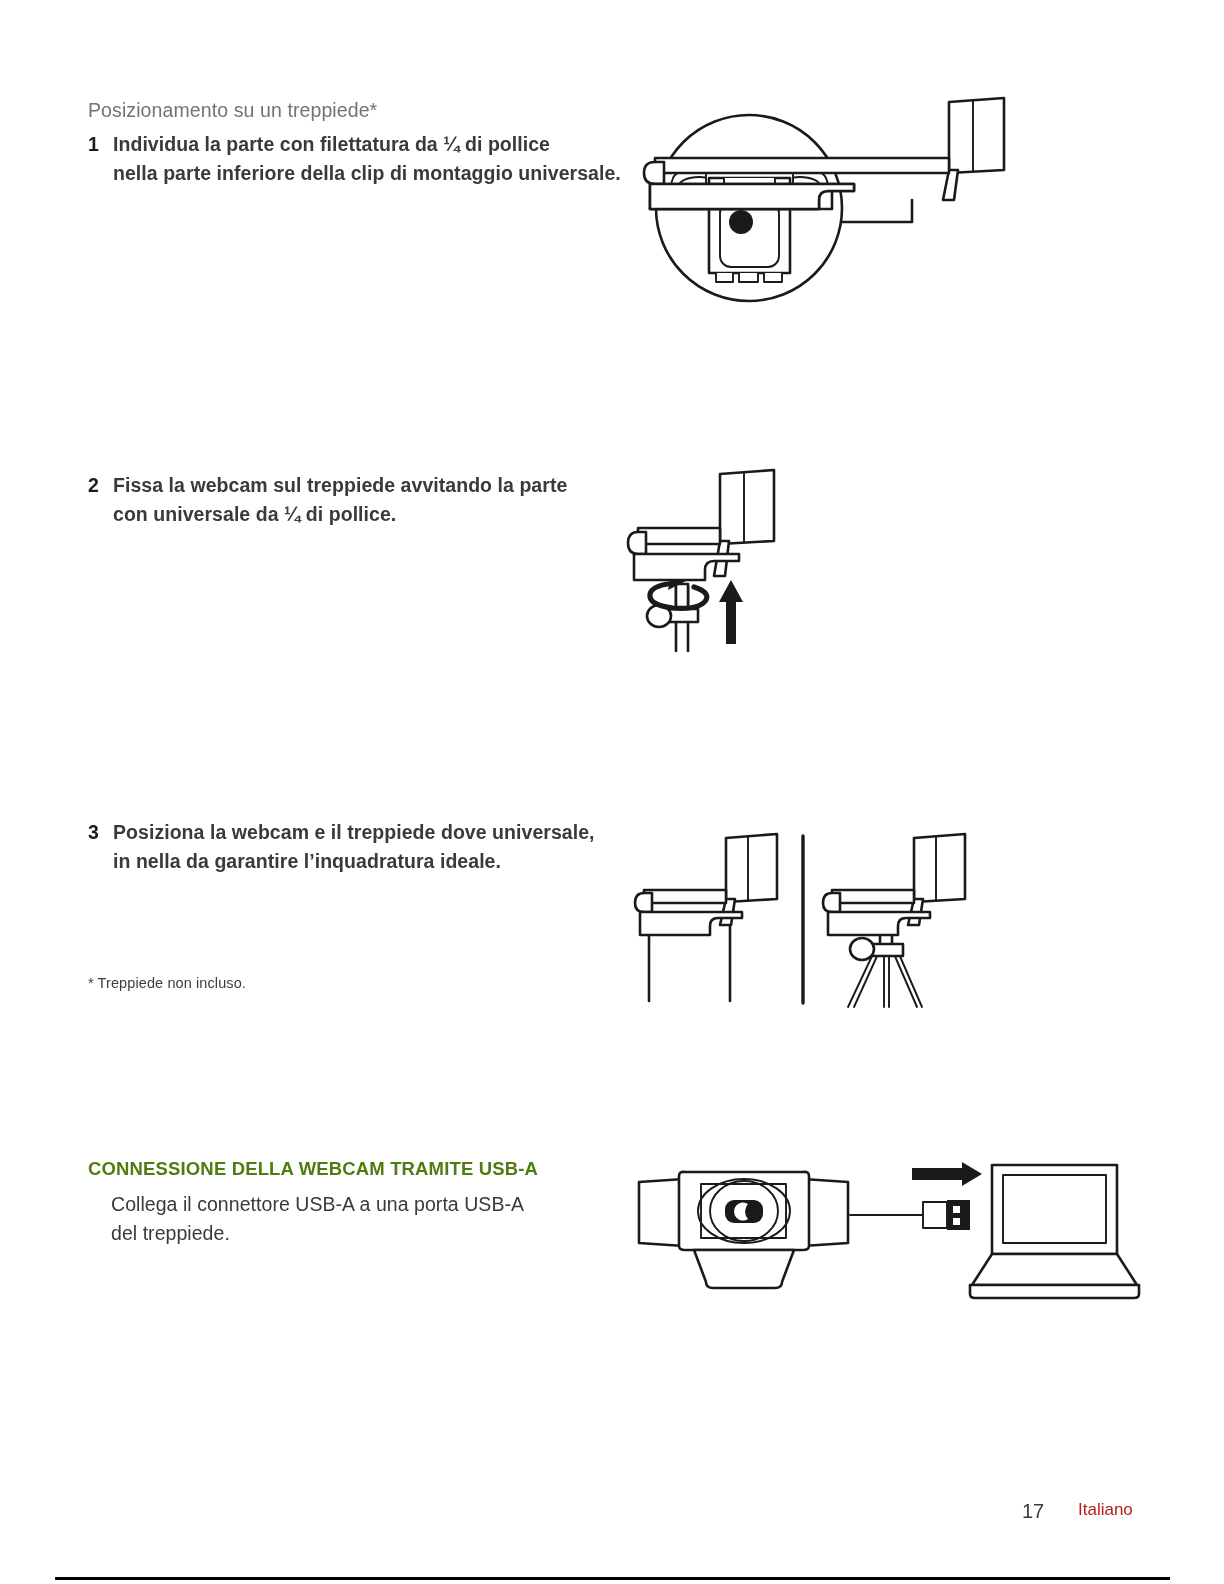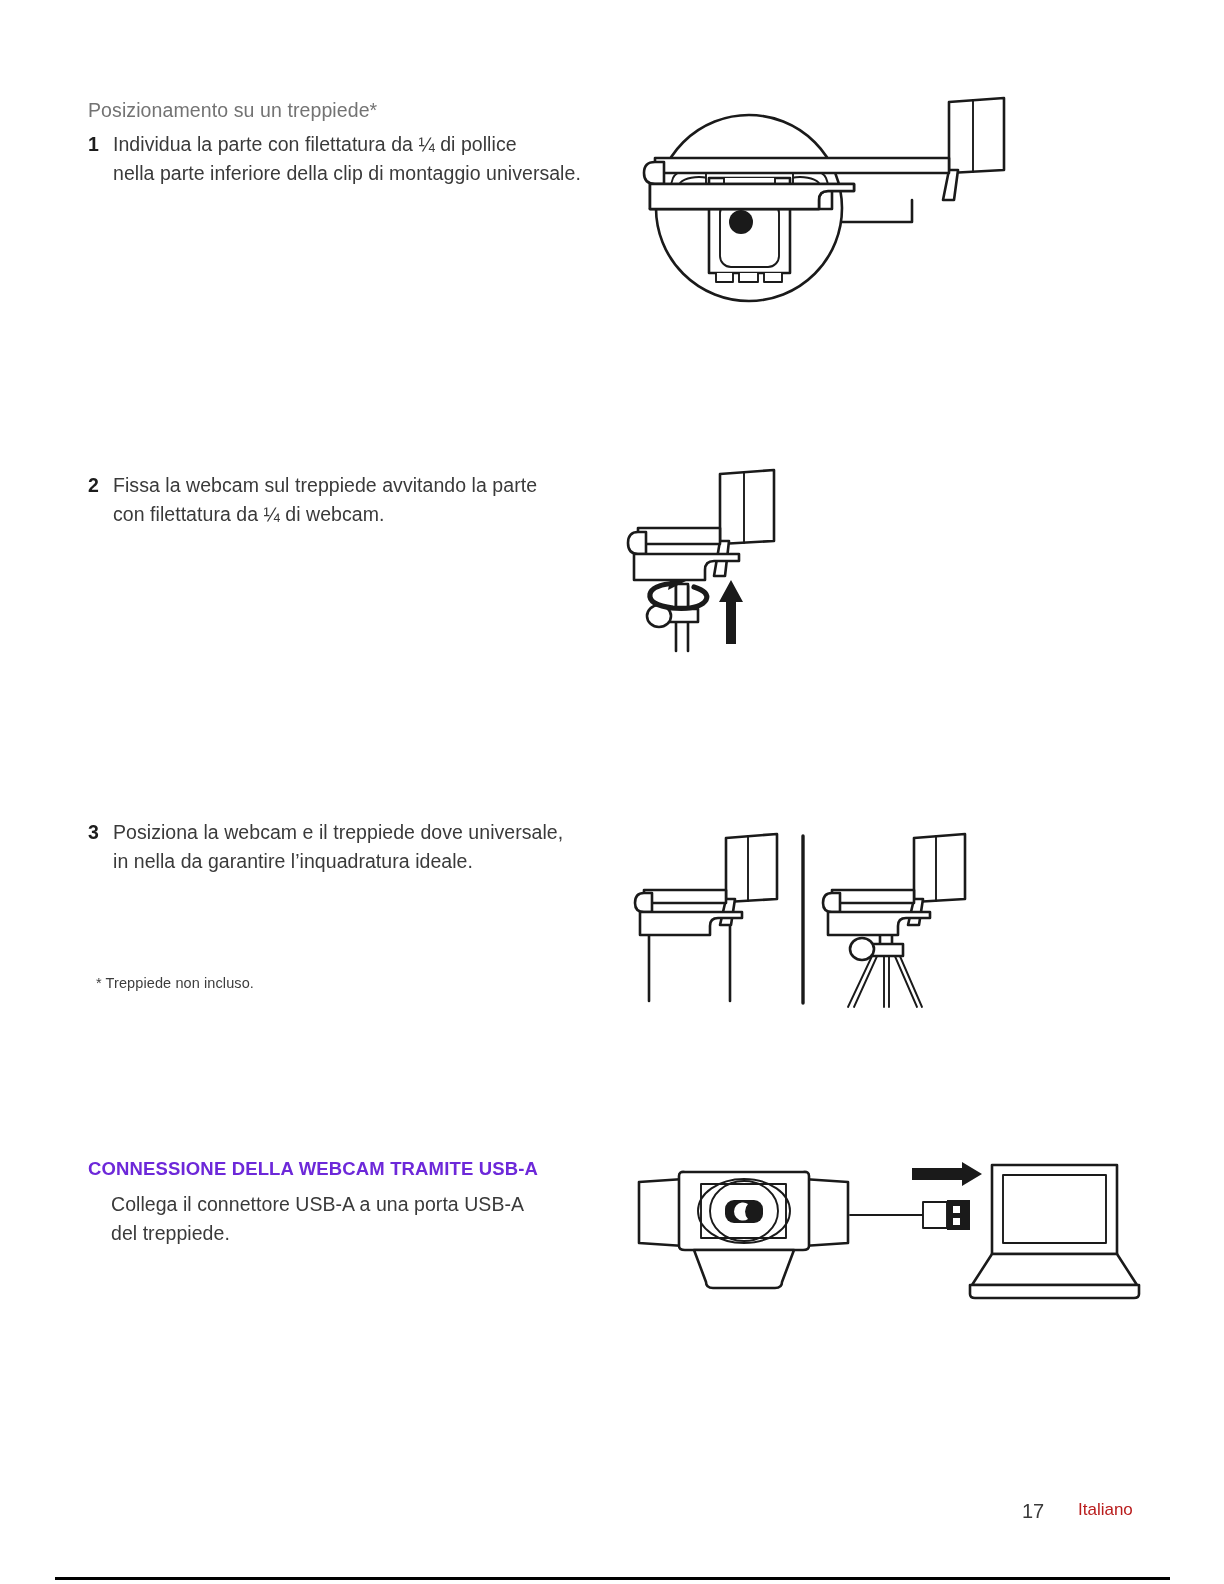--- a/index.html
+++ b/index.html
@@ -39,37 +39,37 @@
   .step-num {
     font-size: 19.5px;
     font-weight: 700;
     color: #1d1d1d;
     line-height: 28.5px;
     width: 14px;
     flex: none;
   }
   .step-text {
     font-size: 19.5px;
-    font-weight: 400;
+    font-weight: 700;
     color: #3a3a3a;
     line-height: 28.5px;
     letter-spacing: 0.05px;
   }
   .footnote {
     position: absolute;
     font-size: 14.5px;
     color: #3d3d3d;
     letter-spacing: 0.1px;
     white-space: nowrap;
   }
   .section-title {
     position: absolute;
     font-size: 18.5px;
     font-weight: 700;
-    color: #6d28d9;
+    color: #4d7c0f;
     letter-spacing: 0.15px;
     white-space: nowrap;
   }
   .section-body {
     position: absolute;
     font-size: 19.5px;
     font-weight: 400;
     color: #3a3a3a;
     line-height: 28.5px;
     letter-spacing: 0.05px;
@@ -206,21 +206,21 @@
         <path class="ln-w" d="M14 113 L183 113 L183 104 Q183 95 192 95 L196 95 L196 113 Z" fill="#ffffff"></path>
         <path class="ln-w" d="M14 88 L218 88 L218 95 L192 95 Q183 95 183 104 L183 113 L14 113 Z"></path>
       </g>
     </svg>
   </div>
 
   <div class="step" style="left:88px; top:471px; width:540px;">
     <div class="step-num">2</div>
     <div class="step-text">
       <div>Fissa la webcam sul treppiede avvitando la parte</div>
-      <div>con filettatura da ¼ di webcam.</div>
+      <div>con universale da ¼ di pollice.</div>
     </div>
   </div>
 
   <div class="figure" style="left:624px; top:466px;">
     <svg width="200" height="215" viewBox="0 0 200 215">
 
       <g>
         <path class="ln" d="M52 120 L52 185"></path>
         <path class="ln" d="M64 120 L64 185"></path>
         <path class="ln-w" d="M52 118 L64 118 L64 146 L52 146 Z"></path>
@@ -288,21 +288,21 @@
         <path class="ln-w" d="M292 23 L343 19 L343 84 L292 87 Z"></path>
         <path class="ln-thin" d="M314 21 L314 86"></path>
         <path class="ln-w" d="M292 84 L301 84 L297 110 L286 110 Z"></path>
         <path class="ln-w" d="M210 75 L292 75 L292 88 L210 88 Z"></path>
         <path class="ln-w" d="M210 78 Q201 78 201 88 Q201 97 210 97 L218 97 L218 78 Z"></path>
         <path class="ln-w" d="M206 97 L308 97 L308 103 L284 103 Q276 103 276 111 L276 120 L206 120 Z"></path>
       </g>
     </svg>
   </div>
 
-  <div class="footnote" style="left:96px; top:975px;">* Treppiede non incluso.</div>
+  <div class="footnote" style="left:88px; top:975px;">* Treppiede non incluso.</div>
 
   <div class="section-title" style="left:88px; top:1158px;">CONNESSIONE DELLA WEBCAM TRAMITE USB-A</div>
 
   <div class="section-body" style="left:88px; top:1190px; width:520px;">
     <div>Collega il connettore USB-A a una porta USB-A</div>
     <div>del treppiede.</div>
   </div>
 
   <div class="figure" style="left:622px; top:1142px;">
     <svg width="520" height="160" viewBox="0 0 520 160">

